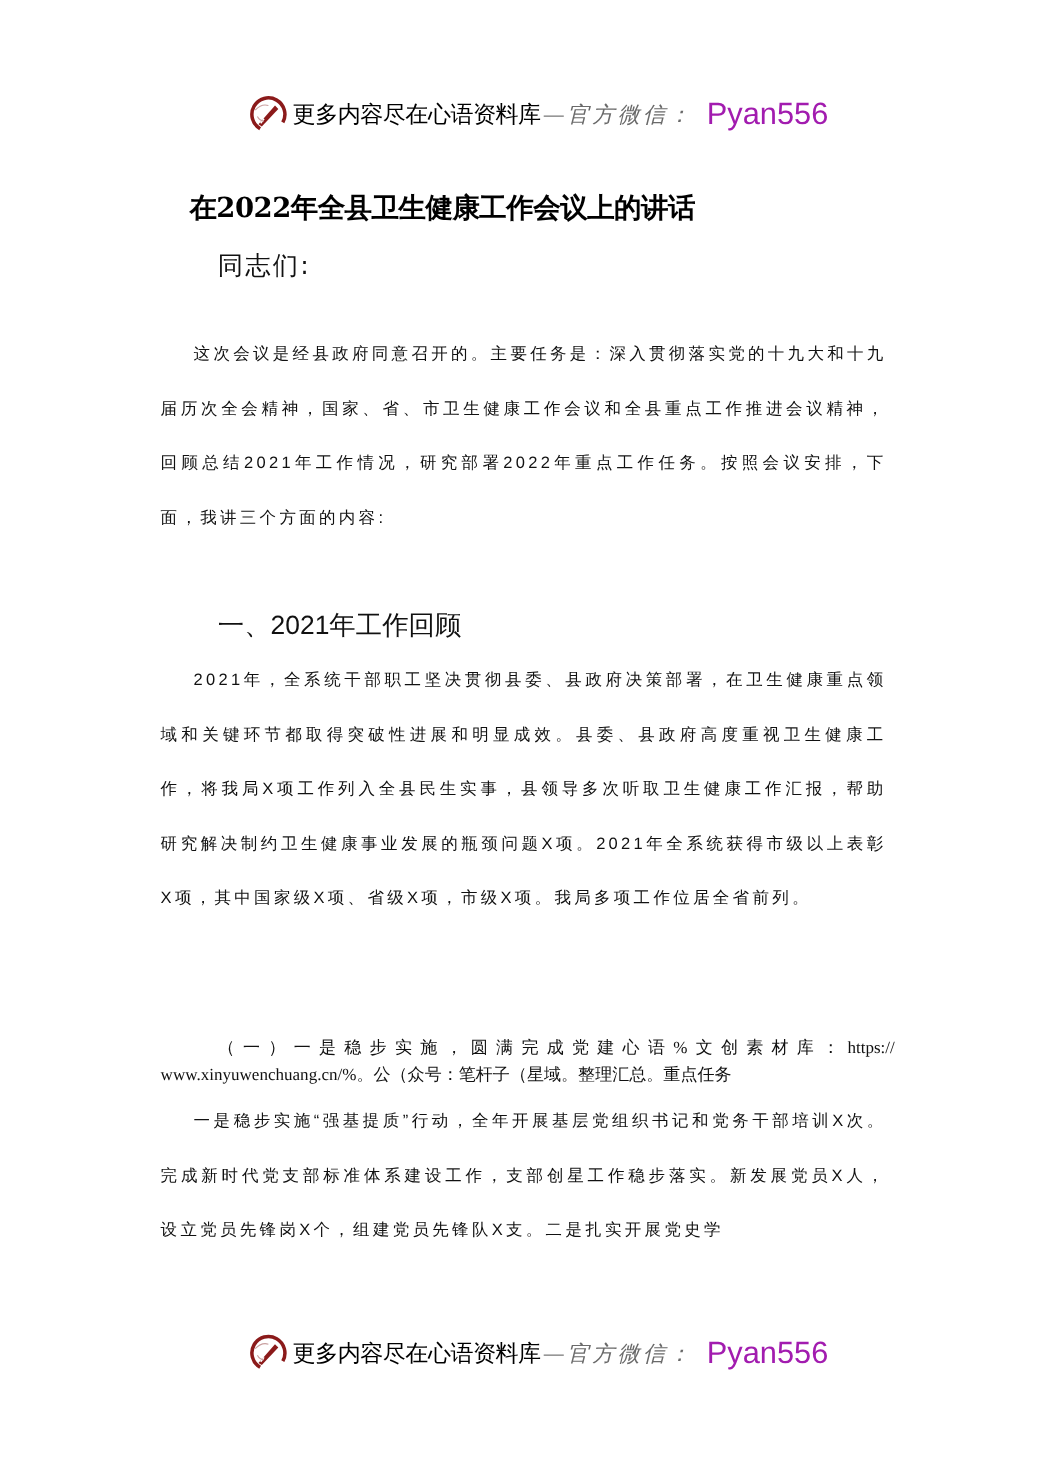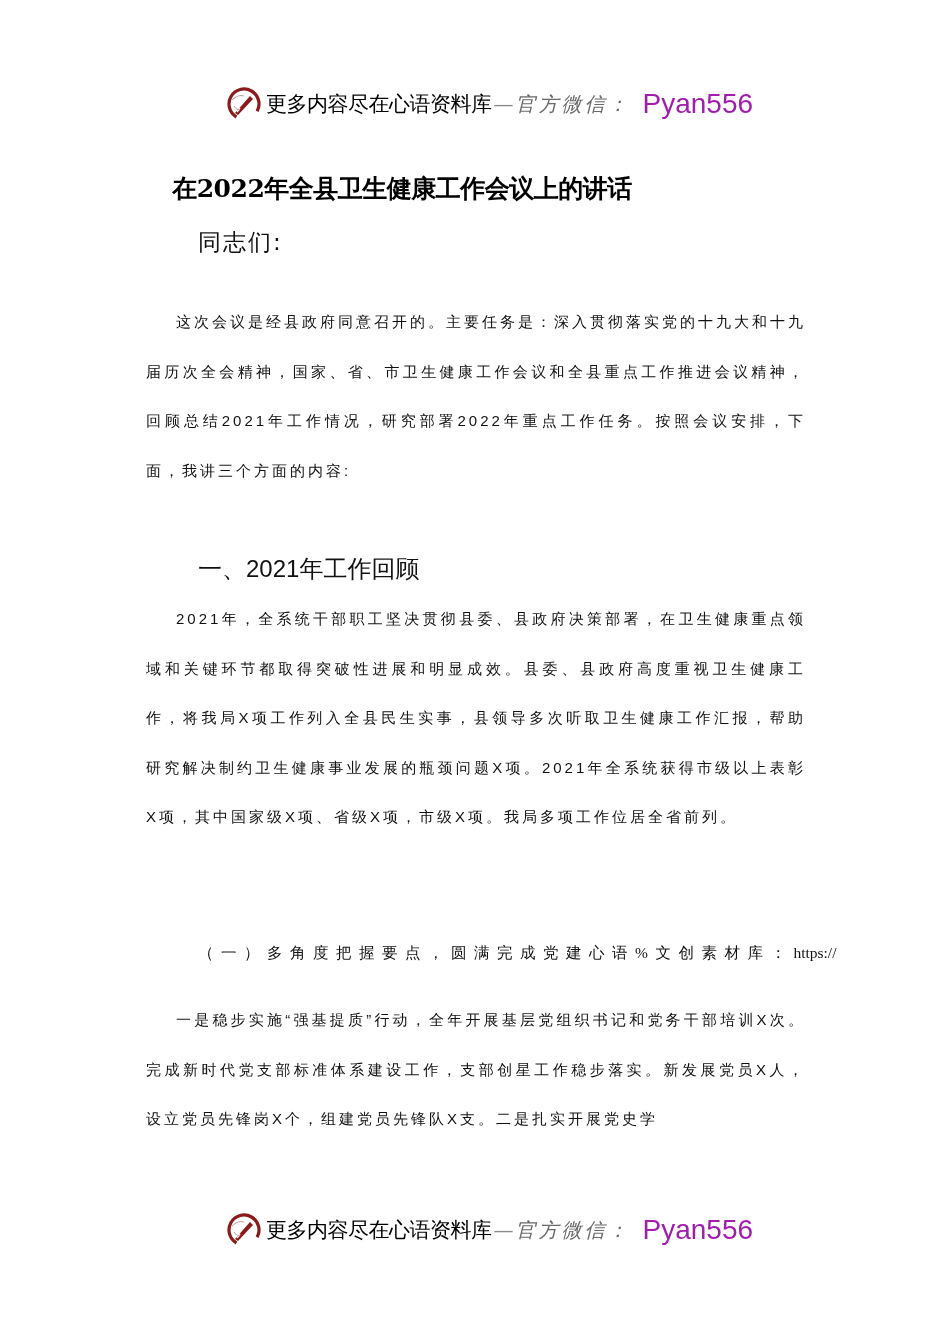--- a/index.html
+++ b/index.html
@@ -154,21 +154,22 @@
   <p class="p">这次会议是经县政府同意召开的。主要任务是：深入贯彻落实党的十九大和十九届历次全会精神，国家、省、市卫生健康工作会议和全县重点工作推进会议精神，回顾总结2021年工作情况，研究部署2022年重点工作任务。按照会议安排，下面，我讲三个方面的内容:</p>
 </div>
 
 <div class="heading1">一、2021年工作回顾</div>
 
 <div class="body-text" style="top:594px;">
   <p class="p">2021年，全系统干部职工坚决贯彻县委、县政府决策部署，在卫生健康重点领域和关键环节都取得突破性进展和明显成效。县委、县政府高度重视卫生健康工作，将我局X项工作列入全县民生实事，县领导多次听取卫生健康工作汇报，帮助研究解决制约卫生健康事业发展的瓶颈问题X项。2021年全系统获得市级以上表彰X项，其中国家级X项、省级X项，市级X项。我局多项工作位居全省前列。</p>
 </div>
 
 <div class="small-note">
-  <span class="line1"><span>（一）多角度把握要点，圆满完成党建心语%文创素材库：</span><span class="url">https://</span></span>
+  <span class="line1"><span>（一）一是稳步实施，圆满完成党建心语%文创素材库：</span><span class="url">https://</span></span>
+  <span class="line2">www.xinyuwenchuang.cn/%。公（众号：笔杆子（星域。整理汇总。重点任务</span>
 </div>
 
 <div class="body-text" style="top:995px;">
   <p class="p">一是稳步实施“强基提质”行动，全年开展基层党组织书记和党务干部培训X次。完成新时代党支部标准体系建设工作，支部创星工作稳步落实。新发展党员X人，设立党员先锋岗X个，组建党员先锋队X支。二是扎实开展党史学</p>
 </div>
 
 <div class="banner bottom">
   <svg class="logo" viewBox="0 0 36 36">
     <circle cx="18" cy="18" r="15" fill="none" stroke="#8b1a1a" stroke-width="3.2" stroke-dasharray="70 24" transform="rotate(120 18 18)"></circle>
     <path d="M9 27 L24 10 L27 13 L12 29 Z" fill="#8b1a1a"></path>

